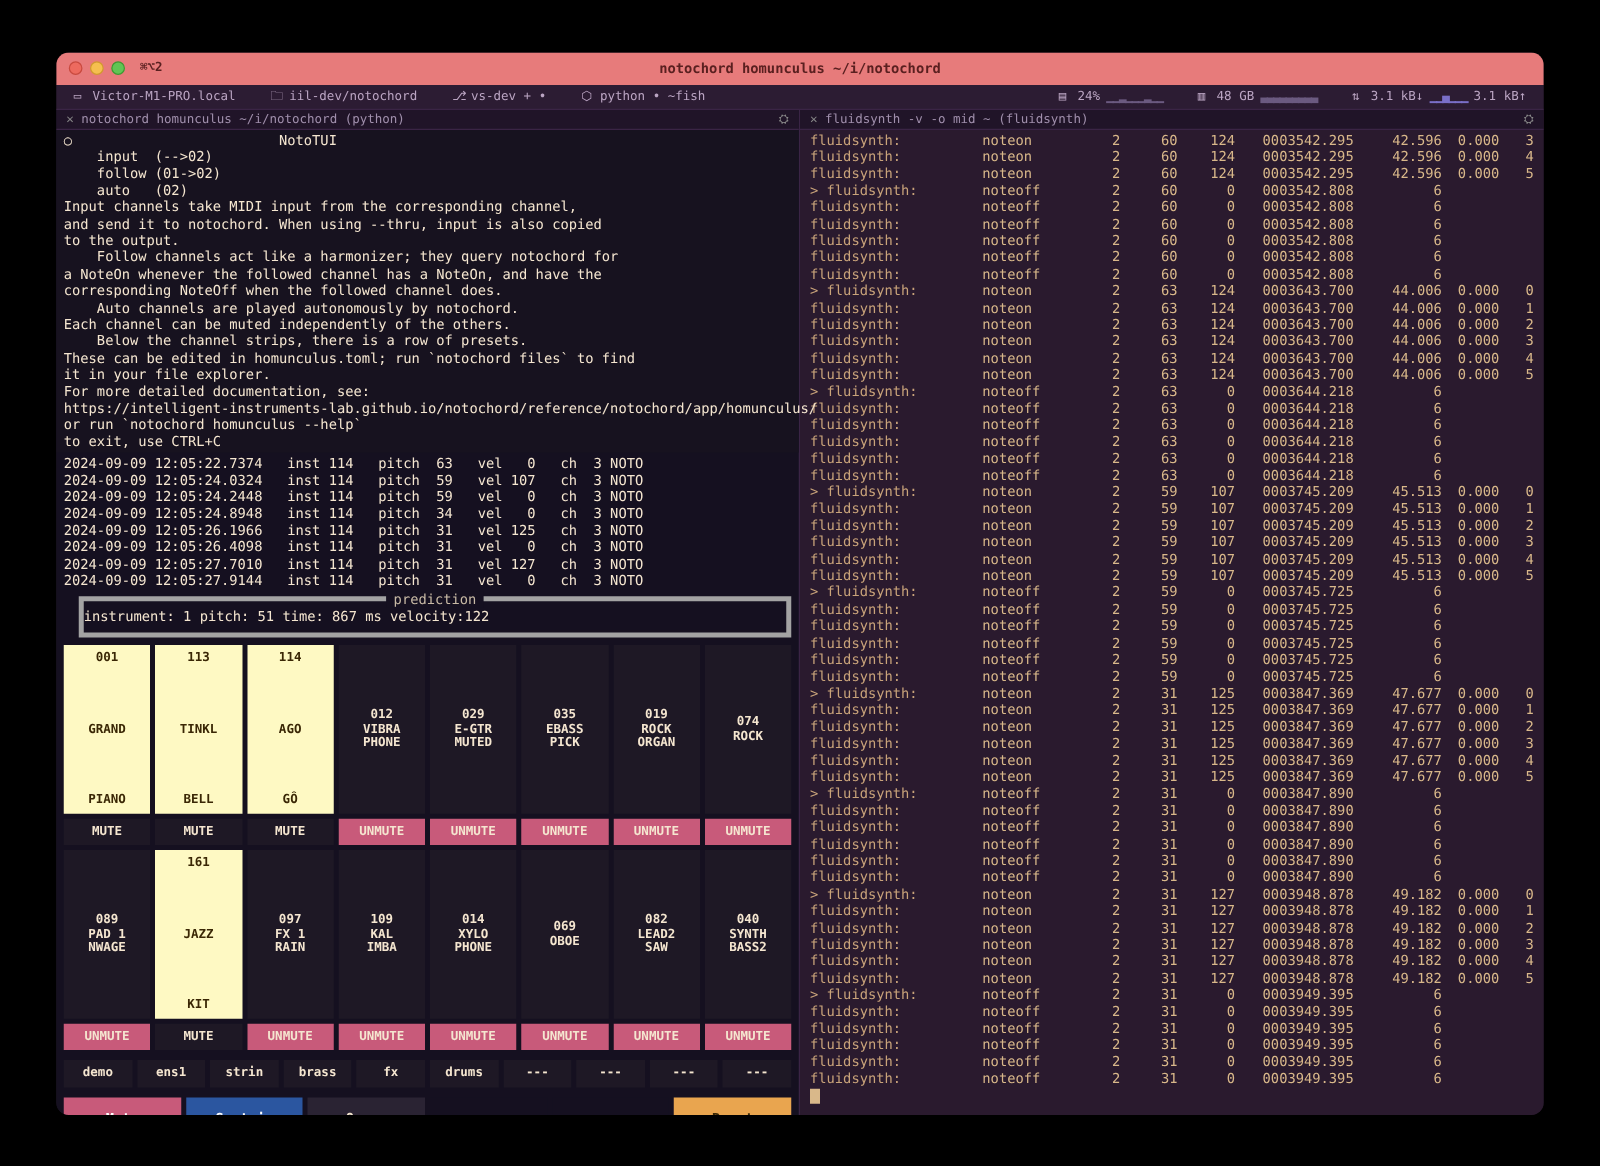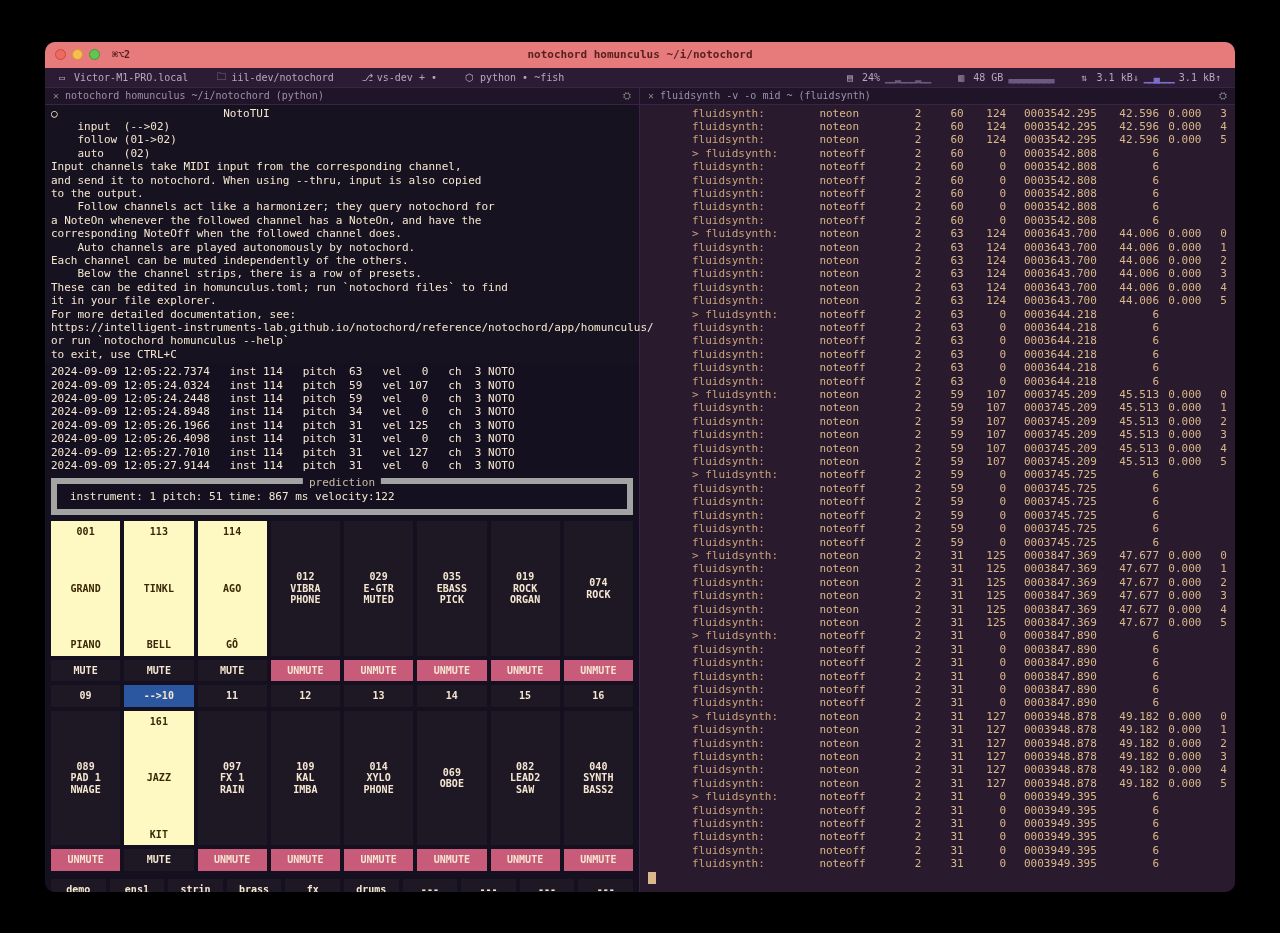--- a/index.html
+++ b/index.html
@@ -92,24 +92,24 @@
     color: #f5e6d0;
     padding: 2px 6px;
     white-space: pre;
     font-size: 11px;
     line-height: 1.22;
     position:relative;
   }
   .text-block.first { background: #17121f; }
   .purple-sep { height:2px; background:#6b2e7a; }
   .pred-box {
-    margin: 4px 6px 6px 6px;
-    border: 6px solid #a3a3a3;
+    margin: 4px 6px 6px 18px;
+    border: 4px solid #a3a3a3;
     position:relative;
-    padding: 6px 13px;
+    padding: 6px 0;
     color:#f5e6d0;
     font-size:11px;
   }
   .pred-box .legend {
     position:absolute;
     top:-8px;
     left:50%;
     transform:translateX(-50%);
     background:#151020;
     padding:0 6px;
@@ -173,21 +173,21 @@
   .hints b { color:#e9a54f; font-weight:700; }
   .log {
     flex:1;
     color:#d9b88a;
     padding:2px 8px;
     font-size:11px;
     line-height:1.22;
     white-space:pre;
     overflow:hidden;
   }
-  .log-row { display:flex;margin-left:44px; }
+  .log-row { display:flex; }
   .log-row span { display:inline-block; }
   .c-tag { width:150px; color:#c9a37a; }
   .c-ev  { width:70px; }
   .c-n1  { width:50px; text-align:right; }
   .c-n2  { width:50px; text-align:right; }
   .c-n3  { width:50px; text-align:right; }
   .c-n4  { width:60px; text-align:right; }
   .c-n5  { width:60px; }
   .c-n6  { width:60px; text-align:right; }
   .c-n7  { width:50px; text-align:right; }
@@ -350,46 +350,20 @@
             <div class="cell pink">
               <div>UNMUTE</div>
             </div>
             <div class="cell pink">
               <div>UNMUTE</div>
             </div>
             <div class="cell pink">
               <div>UNMUTE</div>
             </div>
           </div>
-        <div class="grid8" id="row4">
-            <div class="cell dark">
-              <div>09</div>
-            </div>
-            <div class="cell blue">
-              <div>--&gt;10</div>
-            </div>
-            <div class="cell dark">
-              <div>11</div>
-            </div>
-            <div class="cell dark">
-              <div>12</div>
-            </div>
-            <div class="cell dark">
-              <div>13</div>
-            </div>
-            <div class="cell dark">
-              <div>14</div>
-            </div>
-            <div class="cell dark">
-              <div>15</div>
-            </div>
-            <div class="cell dark">
-              <div>16</div>
-            </div>
-          </div>
         <div class="grid8" id="row5">
             <div class="cell dark tall">
               <div>089</div>
               <div>PAD 1</div>
               <div>NWAGE</div>
             </div>
             <div class="cell orange tall">
               <div>161</div>
               <div>JAZZ</div>
               <div>KIT</div>

